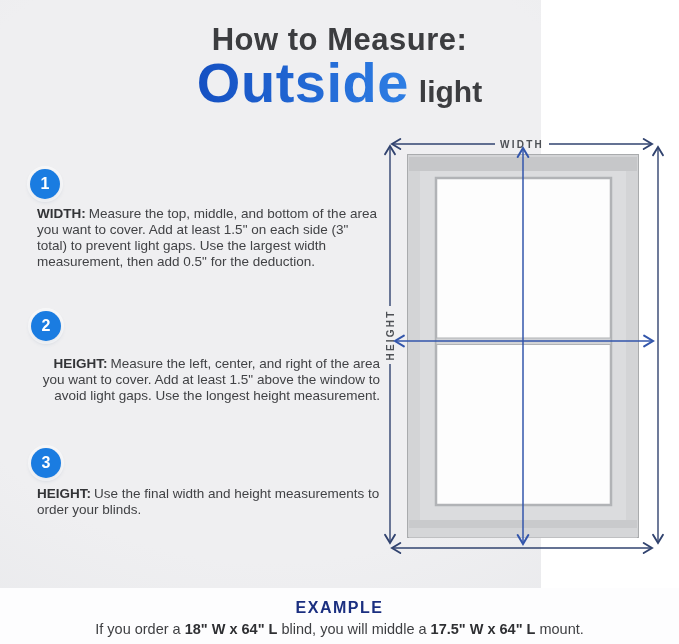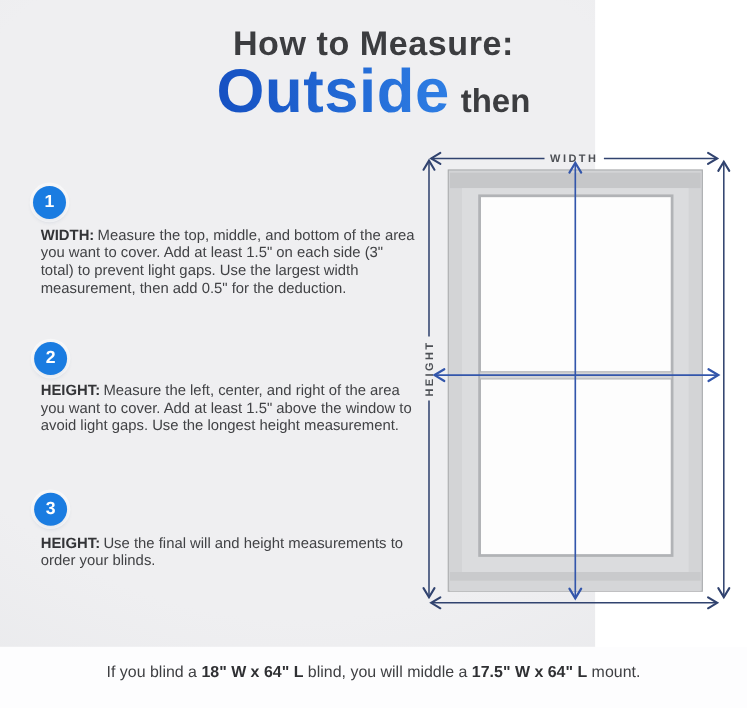--- a/index.html
+++ b/index.html
@@ -42,21 +42,21 @@
     box-shadow: 0 0 0 3px rgba(255,255,255,0.55), 0 2px 5px rgba(40,70,120,0.25);
   }
   .circle-1 { left: 30px; top: 169px; }
   .circle-2 { left: 31px; top: 311px; }
   .circle-3 { left: 31px; top: 448px; }
   .step-text {
     position: absolute; left: 37px; width: 343px;
     font-size: 13.5px; line-height: 16px; color: #414245;
   }
   .text-1 { top: 206px; }
-  .text-2 { top: 347px; }
+  .text-2 { top: 356px; text-align: right; }
   .text-3 { top: 486px; }
   .step-label { font-weight: 700; color: #333437; margin-right: 3px; }
   
   .diagram { position: absolute; left: 373px; top: 127px; width: 296px; height: 436px; text-align: right; }
   .diagram svg { display: block; }
   .dim-label {
     font-family: "Liberation Sans", sans-serif;
     font-size: 10px; font-weight: 700; letter-spacing: 2.2px; fill: #4d5055;
   }
   
@@ -68,21 +68,21 @@
 </head>
 <body>
 
 <div class="stage">
 
   <div class="example-band"></div>
 
   <div class="header">
     <div class="title-line1">How to Measure:</div>
     <div class="title-line2">
-      <span class="title-accent">Outside</span><span class="title-rest">then</span>
+      <span class="title-accent">Outside</span><span class="title-rest">light</span>
     </div>
   </div>
 
   <div class="step-circle circle-1">
     <span>1</span>
   </div>
   <div class="step-text text-1">
     <span class="step-label">WIDTH:</span><span>Measure the top, middle, and bottom of the area you want to cover. Add at least 1.5" on each side (3" total) to prevent light gaps. Use the largest width measurement, then add 0.5" for the deduction.</span>
   </div>
 
@@ -90,21 +90,21 @@
     <span>2</span>
   </div>
   <div class="step-text text-2">
     <span class="step-label">HEIGHT:</span><span>Measure the left, center, and right of the area you want to cover. Add at least 1.5" above the window to avoid light gaps. Use the longest height measurement.</span>
   </div>
 
   <div class="step-circle circle-3">
     <span>3</span>
   </div>
   <div class="step-text text-3">
-    <span class="step-label">HEIGHT:</span><span>Use the final will and height measurements to order your blinds.</span>
+    <span class="step-label">HEIGHT:</span><span>Use the final width and height measurements to order your blinds.</span>
   </div>
 
   <div class="diagram">
     <svg width="296" height="436" viewBox="0 0 296 436">
       <defs>
         <marker id="mNavy" viewBox="0 0 12 12" refX="9.5" refY="6" markerWidth="9.5" markerHeight="9.5" orient="auto-start-reverse">
           <path d="M2 1.5 L9.5 6 L2 10.5" fill="none" stroke="#31436f" stroke-width="1.7" stroke-linecap="round"></path>
         </marker>
         <marker id="mBlue" viewBox="0 0 12 12" refX="9.5" refY="6" markerWidth="9.5" markerHeight="9.5" orient="auto-start-reverse">
           <path d="M2 1.5 L9.5 6 L2 10.5" fill="none" stroke="#3356ab" stroke-width="1.7" stroke-linecap="round"></path>
@@ -144,18 +144,19 @@
       <g stroke="#3356ab" stroke-width="1.5">
         <line x1="150" y1="21" x2="150" y2="417" marker-start="url(#mBlue)" marker-end="url(#mBlue)"></line>
       </g>
       <g stroke="#3356ab" stroke-width="1.5">
         <line x1="22" y1="214" x2="280" y2="214" marker-start="url(#mBlue)" marker-end="url(#mBlue)"></line>
       </g>
     </svg>
   </div>
 
   <div class="example">
+    <div class="example-heading">EXAMPLE</div>
     <div class="example-text">
-      <span>If you blind a </span><b>18" W x 64" L</b><span> blind, you will middle a </span><b>17.5" W x 64" L</b><span> mount.</span>
+      <span>If you order a </span><b>18" W x 64" L</b><span> blind, you will middle a </span><b>17.5" W x 64" L</b><span> mount.</span>
     </div>
   </div>
 
 </div>
 
 </body></html>

